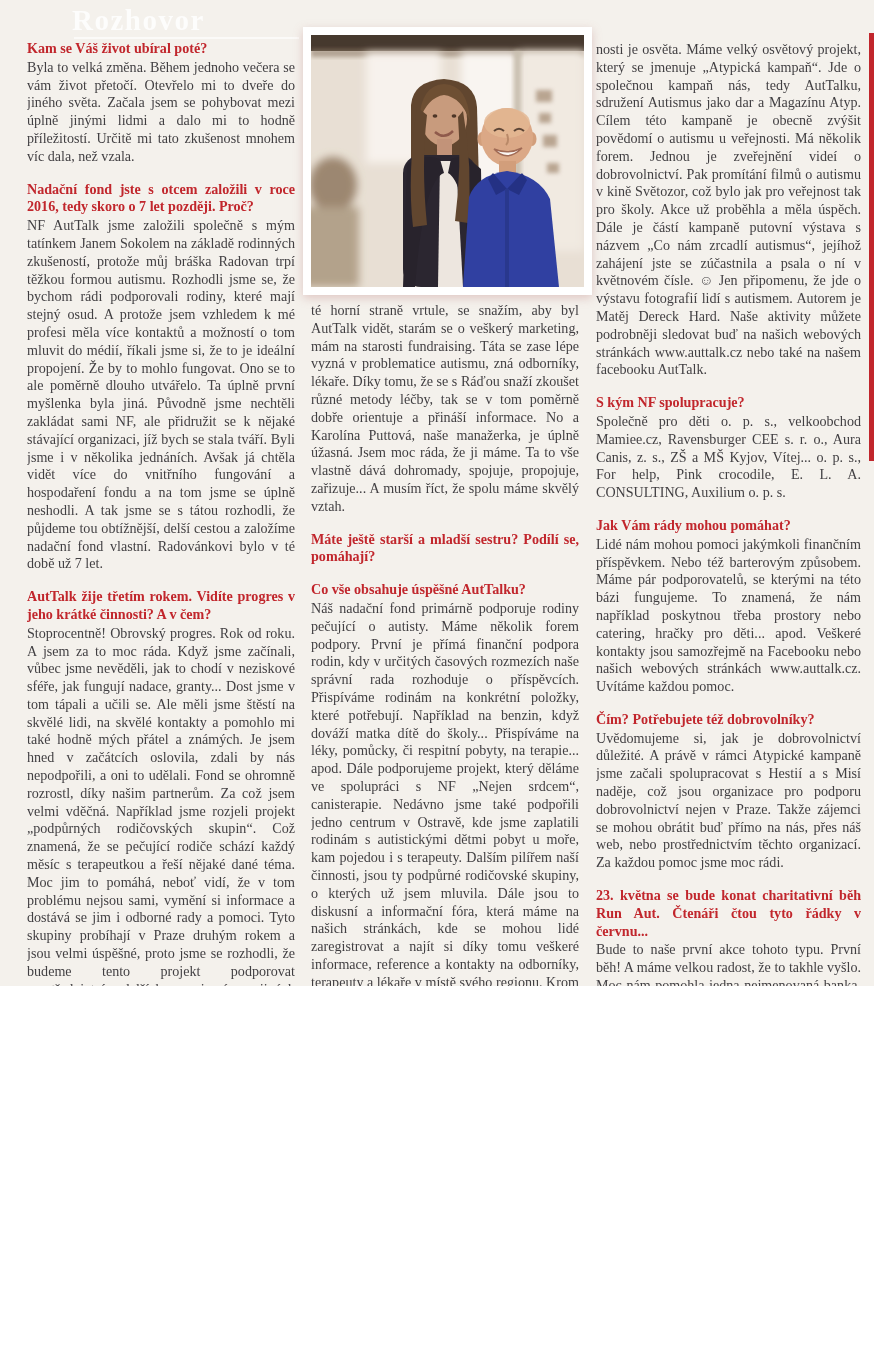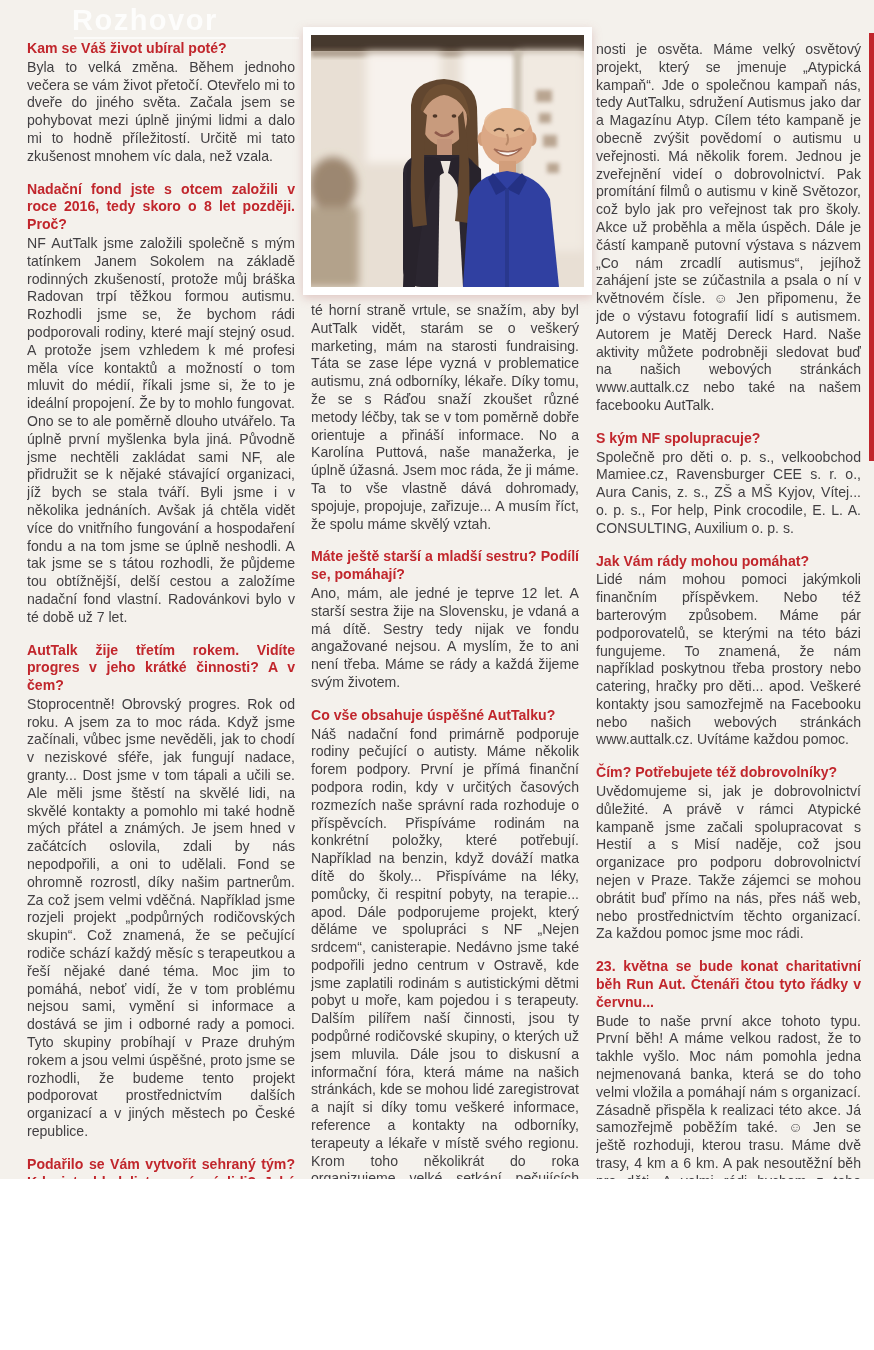--- a/index.html
+++ b/index.html
@@ -1,20 +1,20 @@
 <!DOCTYPE html>
 <html lang="cs"><head>
 <meta charset="utf-8">
 <style>
   html,body{margin:0;padding:0;}
   .page{
     position:relative;
-    width:874px;height:1179px;
+    width:874px;height:986px;
     background:var(--bg,#f4f1ec);
-    font-family:Liberation Sans, sans-serif;
+    font-family:Liberation Serif, serif;
     color:var(--ink,#413f42);
     overflow:hidden;
   }
   
   .ghost{
     position:absolute;left:72px;top:4px;
     font-size:29px;font-weight:bold;letter-spacing:1.5px;
     color:rgba(255,255,255,.82);
     filter:blur(.4px);
     user-select:none;
@@ -83,21 +83,21 @@
 <body>
 
 <div class="page" style="--bg: #f4f1ec; --red: #c1262c; --ink: #413f42;">
 
   <div class="ghost">Rozhovor</div>
   <div class="ghost-rule"></div>
 
   <div class="col" id="col-left">
       <div class="q">Kam se Váš život ubíral poté?</div>
       <div class="a">Byla to velká změna. Během jednoho večera se vám život přetočí. Otevřelo mi to dveře do jiného světa. Začala jsem se pohybovat mezi úplně jinými lidmi a dalo mi to hodně příležitostí. Určitě mi tato zkušenost mnohem víc dala, než vzala.</div>
-      <div class="q">Nadační fond jste s otcem založili v roce 2016, tedy skoro o 8 let později. Proč?</div>
+      <div class="q">Nadační fond jste s otcem založili v roce 2016, tedy skoro o 7 let později. Proč?</div>
       <div class="a">NF AutTalk jsme založili společně s mým tatínkem Janem Sokolem na základě rodinných zkušeností, protože můj bráška Radovan trpí těžkou formou autismu. Rozhodli jsme se, že bychom rádi podporovali rodiny, které mají stejný osud. A protože jsem vzhledem k mé profesi měla více kontaktů a možností o tom mluvit do médií, říkali jsme si, že to je ideální propojení. Že by to mohlo fungovat. Ono se to ale poměrně dlouho utvářelo. Ta úplně první myšlenka byla jiná. Původně jsme nechtěli zakládat sami NF, ale přidružit se k nějaké stávající organizaci, jíž bych se stala tváří. Byli jsme i v několika jednáních. Avšak já chtěla vidět více do vnitřního fungování a hospodaření fondu a na tom jsme se úplně neshodli. A tak jsme se s tátou rozhodli, že půjdeme tou obtížnější, delší cestou a založíme nadační fond vlastní. Radovánkovi bylo v té době už 7 let.</div>
       <div class="q">AutTalk žije třetím rokem. Vidíte progres v jeho krátké činnosti? A v čem?</div>
       <div class="a">Stoprocentně! Obrovský progres. Rok od roku. A jsem za to moc ráda. Když jsme začínali, vůbec jsme nevěděli, jak to chodí v neziskové sféře, jak fungují nadace, granty... Dost jsme v tom tápali a učili se. Ale měli jsme štěstí na skvělé lidi, na skvělé kontakty a pomohlo mi také hodně mých přátel a známých. Je jsem hned v začátcích oslovila, zdali by nás nepodpořili, a oni to udělali. Fond se ohromně rozrostl, díky našim partnerům. Za což jsem velmi vděčná. Například jsme rozjeli projekt „podpůrných rodičovských skupin“. Což znamená, že se pečující rodiče schází každý měsíc s terapeutkou a řeší nějaké dané téma. Moc jim to pomáhá, neboť vidí, že v tom problému nejsou sami, vymění si informace a dostává se jim i odborné rady a pomoci. Tyto skupiny probíhají v Praze druhým rokem a jsou velmi úspěšné, proto jsme se rozhodli, že budeme tento projekt podporovat prostřednictvím dalších organizací a v jiných městech po České republice.</div>
       <div class="q">Podařilo se Vám vytvořit sehraný tým? Kde jste hledali ty správné lidi? Jaké jsou vaše vnitřní vztahy v NF?</div>
       <div class="a">Náš tým je opravdu velmi malý. V podstatě jsem to já, manažerka a tatínek. Takový výborný trojlístek. ☺ Taťka vždycky říká: „Ty jsi na té horní straně vrtule, já na té spodní a Karolína to dává dohromady.“ ☺ Já na</div>
     </div>
 
   <div class="photo" title="Usměvavá mladá žena s dlouhými hnědými vlasy v tmavém saku a usměvavý holohlavý muž v královsky modré košili ve světlém interiéru">
     <svg width="273" height="252" viewBox="0 0 273 252">
       <defs>
@@ -157,21 +157,20 @@
         <path d="M211,138 L196,154 L208,160 L216,145 Z" fill="#1f2f85"></path>
         <rect x="194" y="154" width="4" height="98" fill="#24368f"></rect>
       </g>
       <rect width="273" height="252" fill="#c97f6f" opacity="0.035"></rect>
     </svg>
   </div>
 
   <div class="col" id="col-mid">
       <div class="a">té horní straně vrtule, se snažím, aby byl AutTalk vidět, starám se o veškerý marketing, mám na starosti fundraising. Táta se zase lépe vyzná v problematice autismu, zná odborníky, lékaře. Díky tomu, že se s Ráďou snaží zkoušet různé metody léčby, tak se v tom poměrně dobře orientuje a přináší informace. No a Karolína Puttová, naše manažerka, je úplně úžasná. Jsem moc ráda, že ji máme. Ta to vše vlastně dává dohromady, spojuje, propojuje, zařizuje... A musím říct, že spolu máme skvělý vztah.</div>
       <div class="q">Máte ještě starší a mladší sestru? Podílí se, pomáhají?</div>
-      <div class="a">Ano, mám, ale jedné je teprve 12 let. A starší sestra žije na Slovensku, je vdaná a má dítě. Sestry tedy nijak ve fondu angažované nejsou. A myslím, že to ani není třeba. Máme se rády a každá žijeme svým životem.</div>
       <div class="q">Co vše obsahuje úspěšné AutTalku?</div>
       <div class="a">Náš nadační fond primárně podporuje rodiny pečující o autisty. Máme několik forem podpory. První je přímá finanční podpora rodin, kdy v určitých časových rozmezích naše správní rada rozhoduje o příspěvcích. Přispíváme rodinám na konkrétní položky, které potřebují. Například na benzin, když dováží matka dítě do školy... Přispíváme na léky, pomůcky, či respitní pobyty, na terapie... apod. Dále podporujeme projekt, který děláme ve spolupráci s NF „Nejen srdcem“, canisterapie. Nedávno jsme také podpořili jedno centrum v Ostravě, kde jsme zaplatili rodinám s autistickými dětmi pobyt u moře, kam pojedou i s terapeuty. Dalším pilířem naší činnosti, jsou ty podpůrné rodičovské skupiny, o kterých už jsem mluvila. Dále jsou to diskusní a informační fóra, která máme na našich stránkách, kde se mohou lidé zaregistrovat a najít si díky tomu veškeré informace, reference a kontakty na odborníky, terapeuty a lékaře v místě svého regionu. Krom toho několikrát do roka organizujeme velké setkání pečujících rodičů. Většinou to bývá v Praze v kavárně Ad Astra, kam vždy zveme nějaké odborníky. Dalším, neméně důležitým pilířem naší čin-</div>
     </div>
   <div class="col" id="col-right">
       <div class="a">nosti je osvěta. Máme velký osvětový projekt, který se jmenuje „Atypická kampaň“. Jde o společnou kampaň nás, tedy AutTalku, sdružení Autismus jako dar a Magazínu Atyp. Cílem této kampaně je obecně zvýšit povědomí o autismu u veřejnosti. Má několik forem. Jednou je zveřejnění videí o dobrovolnictví. Pak promítání filmů o autismu v kině Světozor, což bylo jak pro veřejnost tak pro školy. Akce už proběhla a měla úspěch. Dále je částí kampaně putovní výstava s názvem „Co nám zrcadlí autismus“, jejíhož zahájení jste se zúčastnila a psala o ní v květnovém čísle. ☺ Jen připomenu, že jde o výstavu fotografií lidí s autismem. Autorem je Matěj Dereck Hard. Naše aktivity můžete podrobněji sledovat buď na našich webových stránkách www.auttalk.cz nebo také na našem facebooku AutTalk.</div>
       <div class="q">S kým NF spolupracuje?</div>
       <div class="a">Společně pro děti o. p. s., velkoobchod Mamiee.cz, Ravensburger CEE s. r. o., Aura Canis, z. s., ZŠ a MŠ Kyjov, Vítej... o. p. s., For help, Pink crocodile, E. L. A. CONSULTING, Auxilium o. p. s.</div>
       <div class="q">Jak Vám rády mohou pomáhat?</div>
       <div class="a">Lidé nám mohou pomoci jakýmkoli finančním příspěvkem. Nebo též barterovým způsobem. Máme pár podporovatelů, se kterými na této bázi fungujeme. To znamená, že nám například poskytnou třeba prostory nebo catering, hračky pro děti... apod. Veškeré kontakty jsou samozřejmě na Facebooku nebo našich webových stránkách www.auttalk.cz. Uvítáme každou pomoc.</div>
       <div class="q">Čím? Potřebujete též dobrovolníky?</div>

